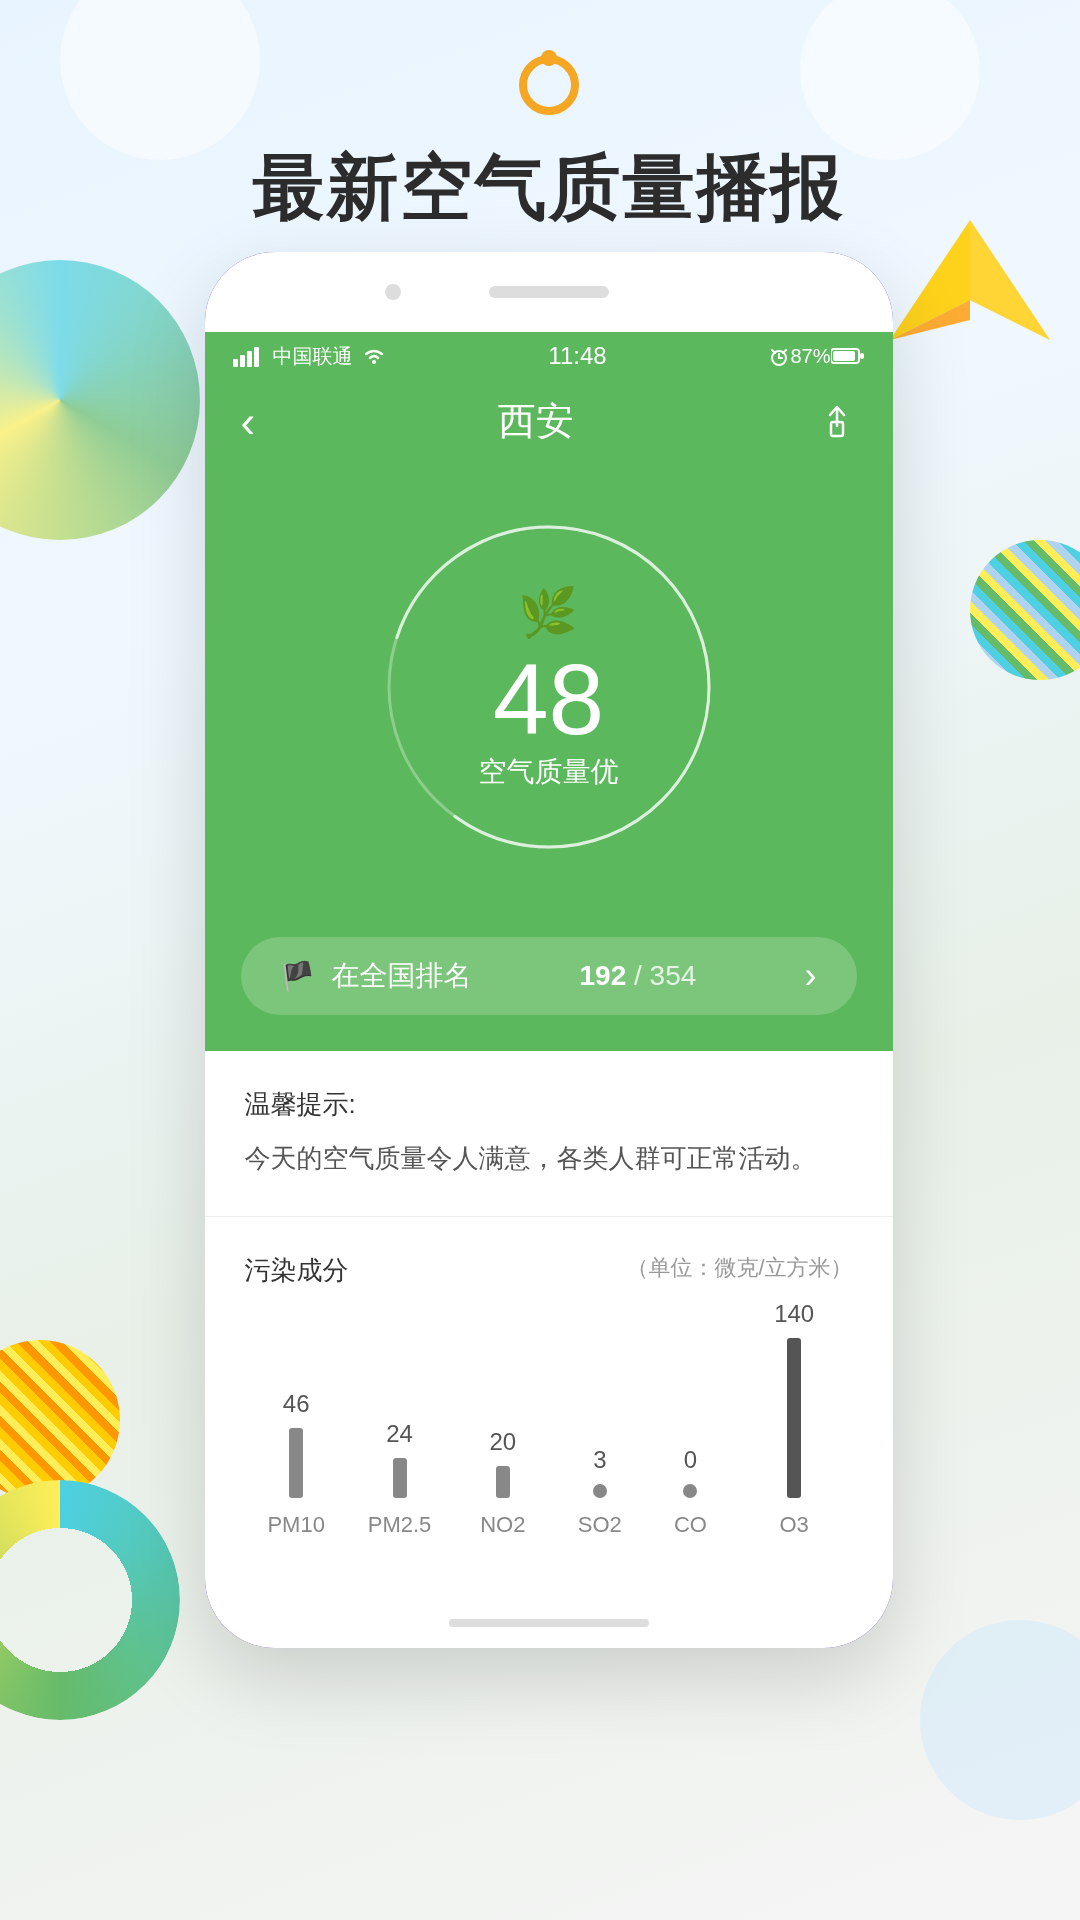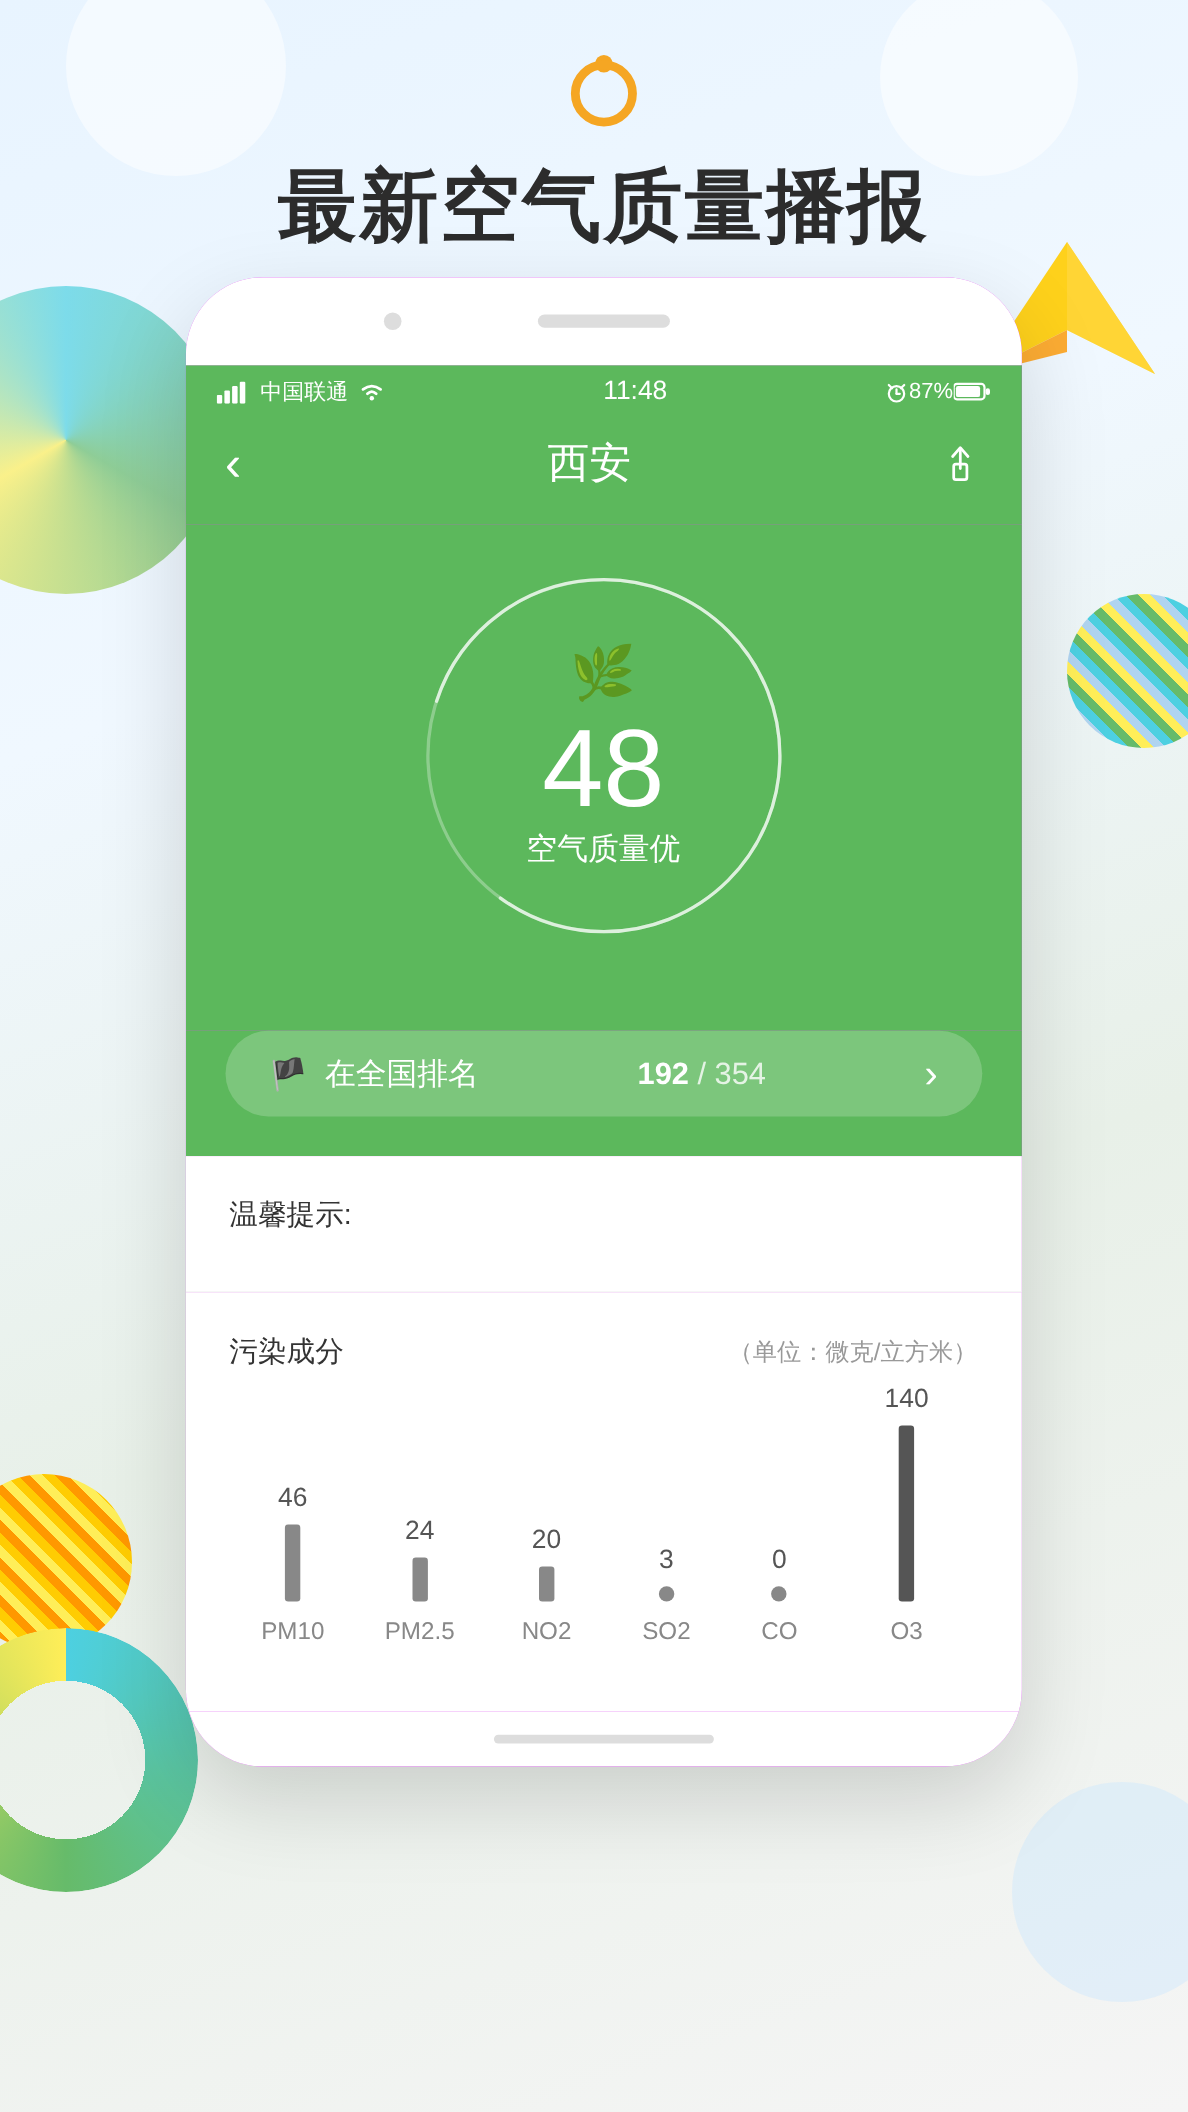--- a/index.html
+++ b/index.html
@@ -137,22 +137,22 @@
     }
     .header-subtitle {
       font-size: 40px;
       color: #5b6bc8;
       margin-bottom: 60px;
       text-align: center;
     }
 
     
     .phone-mockup {
-      width: 760px;
-      background: #d946ef;
+      width: 688px;
+      background: #4c1d95;
       border-radius: 70px;
       box-shadow: 0 30px 80px rgba(0,0,0,0.15);
       overflow: hidden;
       position: relative;
     }
 
     
     .phone-top {
       height: 80px;
       background: white;
@@ -314,21 +314,20 @@
     }
 
     
     .pollutants-section {
       background: white;
       padding: 36px 40px 50px;
     }
     .pollutants-header {
       display: flex;
       justify-content: space-between;
-      align-items: center;
       margin-bottom: 40px;
     }
     .pollutants-title {
       font-size: 26px;
       color: #333;
     }
     .pollutants-unit {
       font-size: 22px;
       color: #999;
     }
@@ -489,20 +488,21 @@
           <span class="ranking-current">192</span>
           <span style="opacity:0.8;">/</span>
           <span class="ranking-total">354</span>
         </div>
         <span class="ranking-arrow" style="font-size:36px;">›</span>
       </div>
     </div>
 
     <div class="tips-section">
       <div class="tips-title">温馨提示:</div>
+      <div class="tips-text">今天的空气质量令人满意，各类人群可正常活动。</div>
     </div>
 
     <div class="pollutants-section">
       <div class="pollutants-header">
         <span class="pollutants-title">污染成分</span>
         <span class="pollutants-unit">（单位：微克/立方米）</span>
       </div>
 
       <div class="pollutants-chart">
 

